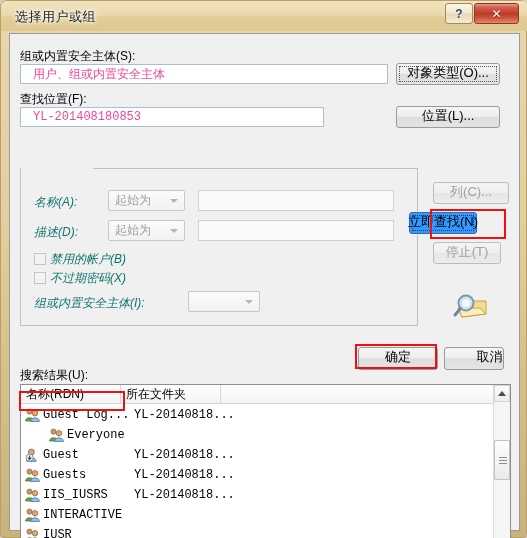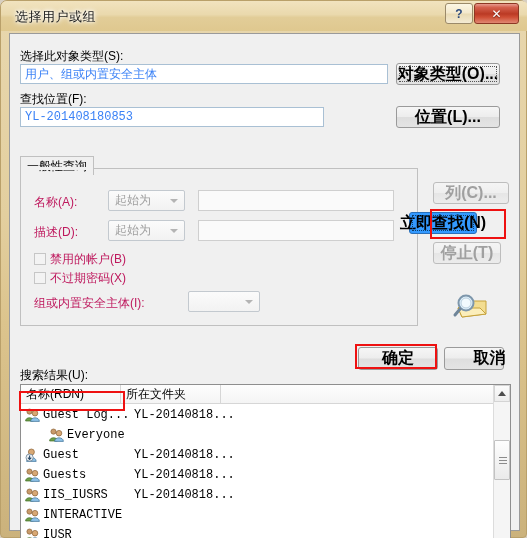--- a/index.html
+++ b/index.html
@@ -53,37 +53,37 @@
     border-radius:3px;
   }
   
   #client{
     position:absolute;left:8px;top:32px;width:511px;height:498px;
     background:#f0f0f0;
     border:1px solid #9a9a9a;
     box-sizing:border-box;
   }
   .lbl{position:absolute;color:#000;font-size:12px;white-space:nowrap;}
-  .lbl.dim{color:#be185d;}
+  .lbl.dim{color:#0f766e;font-style:italic;}
   .tfield{
     position:absolute;box-sizing:border-box;
     background:#fff;border:1px solid #a9c0d4;
-    font-size:12px;color:#3b82f6;
-    padding:2px 4px;
+    font-size:12px;color:#ec4899;
+    padding:2px 12px;
     display:flex;align-items:center;
     font-family:"Liberation Mono","DejaVu Sans Mono",monospace;
   }
   .tfield.cjk{font-family:"Liberation Sans","DejaVu Sans",sans-serif;}
   .btn{
     position:absolute;box-sizing:border-box;
     background:linear-gradient(180deg,#f6f6f6 0%,#ededed 48%,#dedede 52%,#e4e4e4 100%);
     border:1px solid #9a9a9a;border-radius:3px;
-    font-size:16px;color:#000;
-    display:flex;align-items:center;justify-content:center;
-    white-space:nowrap;cursor:default;font-weight:bold;
+    font-size:13px;color:#000;
+    display:flex;justify-content:center;
+    white-space:nowrap;cursor:default;
   }
   .btn.disabled{color:#a0a0a0;
     background:linear-gradient(180deg,#f4f4f4 0%,#efefef 48%,#e6e6e6 52%,#ececec 100%);
     border-color:#bdbdbd;}
   .btn .focusring{
     position:absolute;left:2px;top:2px;right:2px;bottom:2px;
     border:1px dotted #555;
   }
   .btn.selected{
     background:#3399ff;color:#000;border:1px solid #2a6fb8;
@@ -157,37 +157,34 @@
 <div id="win">
 
   <div id="titlebar">
     <div id="title-text">选择用户或组</div>
     <div class="winbtn" id="help-btn">?</div>
     <div class="winbtn" id="close-btn">✕</div>
   </div>
 
   <div id="client">
 
-    <div class="lbl" style="left:10px;top:14px;">选择此对象类型(S):</div>
+    <div class="lbl" style="left:10px;top:14px;">组或内置安全主体(S):</div>
     <div class="tfield cjk" style="left:10px;top:30px;width:368px;height:20px;">用户、组或内置安全主体</div>
     <div class="btn" style="left:386px;top:29px;width:104px;height:22px;">
       <span>对象类型(O)...</span>
       <span class="focusring"></span>
     </div>
 
     <div class="lbl" style="left:10px;top:57px;">查找位置(F):</div>
     <div class="tfield" style="left:10px;top:73px;width:304px;height:20px;">YL-201408180853</div>
     <div class="btn" style="left:386px;top:72px;width:104px;height:22px;">
       <span>位置(L)...</span>
     </div>
 
     <div id="tabpanel"></div>
-    <div id="tab">
-      <span>一般性查询</span>
-    </div>
     <div id="tabmask"></div>
 
     <div class="lbl dim" style="left:24px;top:160px;">名称(A):</div>
     <div class="combo" style="left:98px;top:156px;width:77px;height:21px;">
       <span>起始为</span>
       <span class="arrow"></span>
     </div>
     <div class="tfield" style="left:188px;top:156px;width:196px;height:21px;border-color:#cfcfcf;background:#fafafa;"></div>
 
     <div class="lbl dim" style="left:24px;top:190px;">描述(D):</div>

